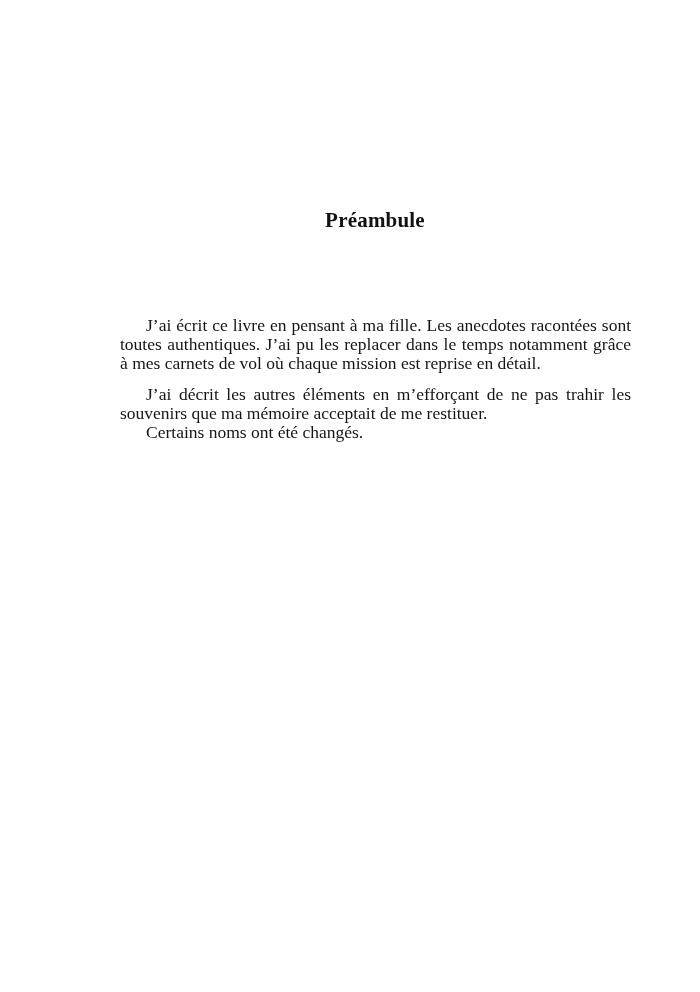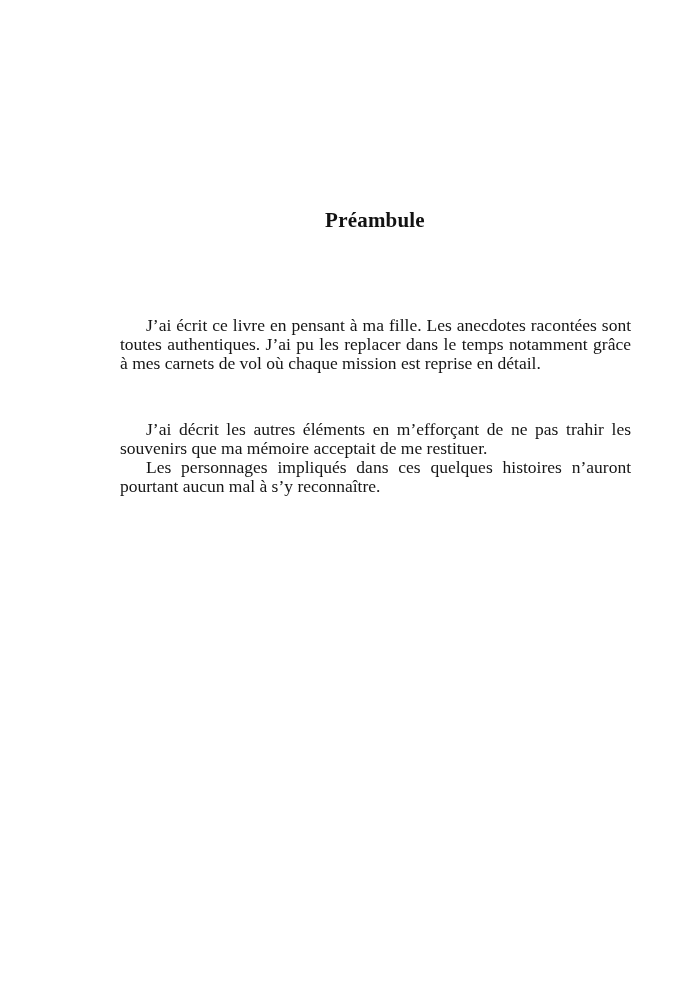--- a/index.html
+++ b/index.html
@@ -42,34 +42,34 @@
     font-size: 17.5px;
     line-height: 19px;
     text-align: justify;
     color: #151515;
   }
   .para {
     margin: 0;
     text-indent: 26px;
   }
   .para.gap-before {
-    margin-top: 47px;
+    margin-top: 12px;
   }
 </style>
 </head>
 <body>
 
 <div class="page">
 
   <h1 class="title">Préambule</h1>
 
   <div class="text-block">
 
     <p class="para">J’ai écrit ce livre en pensant à ma fille. Les anecdotes racontées sont toutes authentiques. J’ai pu les replacer dans le temps notamment grâce à mes carnets de vol où chaque mission est reprise en détail.</p>
 
     <p class="para gap-before">J’ai décrit les autres éléments en m’efforçant de ne pas trahir les souvenirs que ma mémoire acceptait de me restituer.</p>
 
+    <p class="para">Certains noms ont été changés.</p>
 
-    <p class="para">Les personnages impliqués dans ces quelques histoires n’auront pourtant aucun mal à s’y reconnaître.</p>
 
   </div>
 
 </div>
 
 </body></html>

